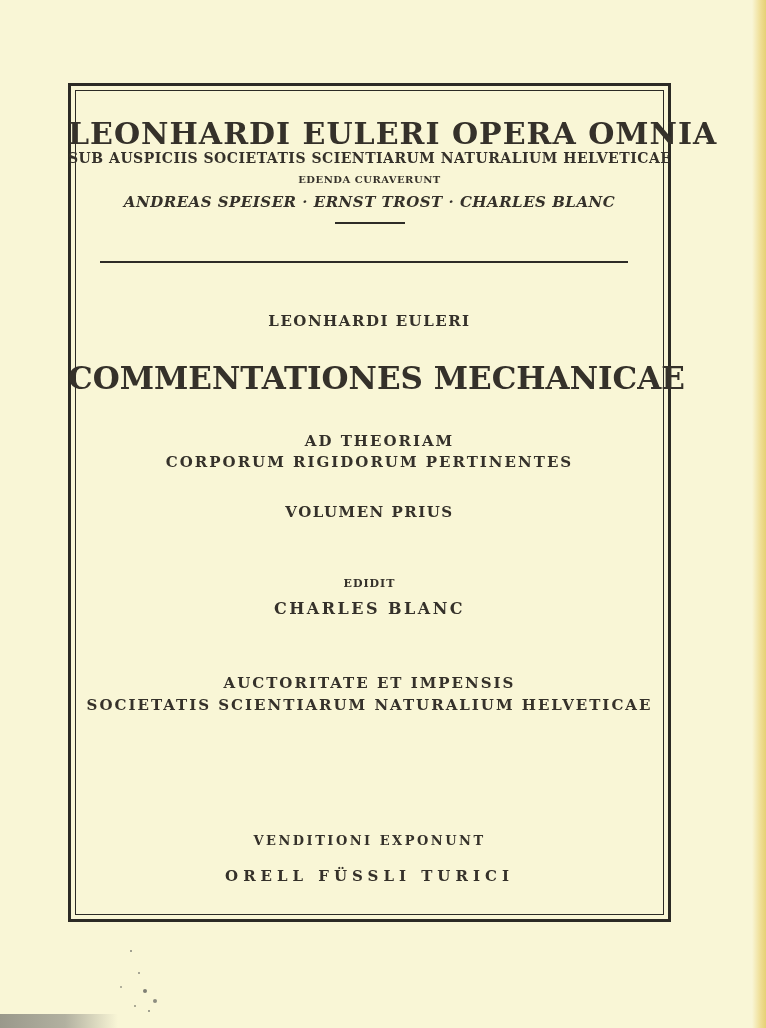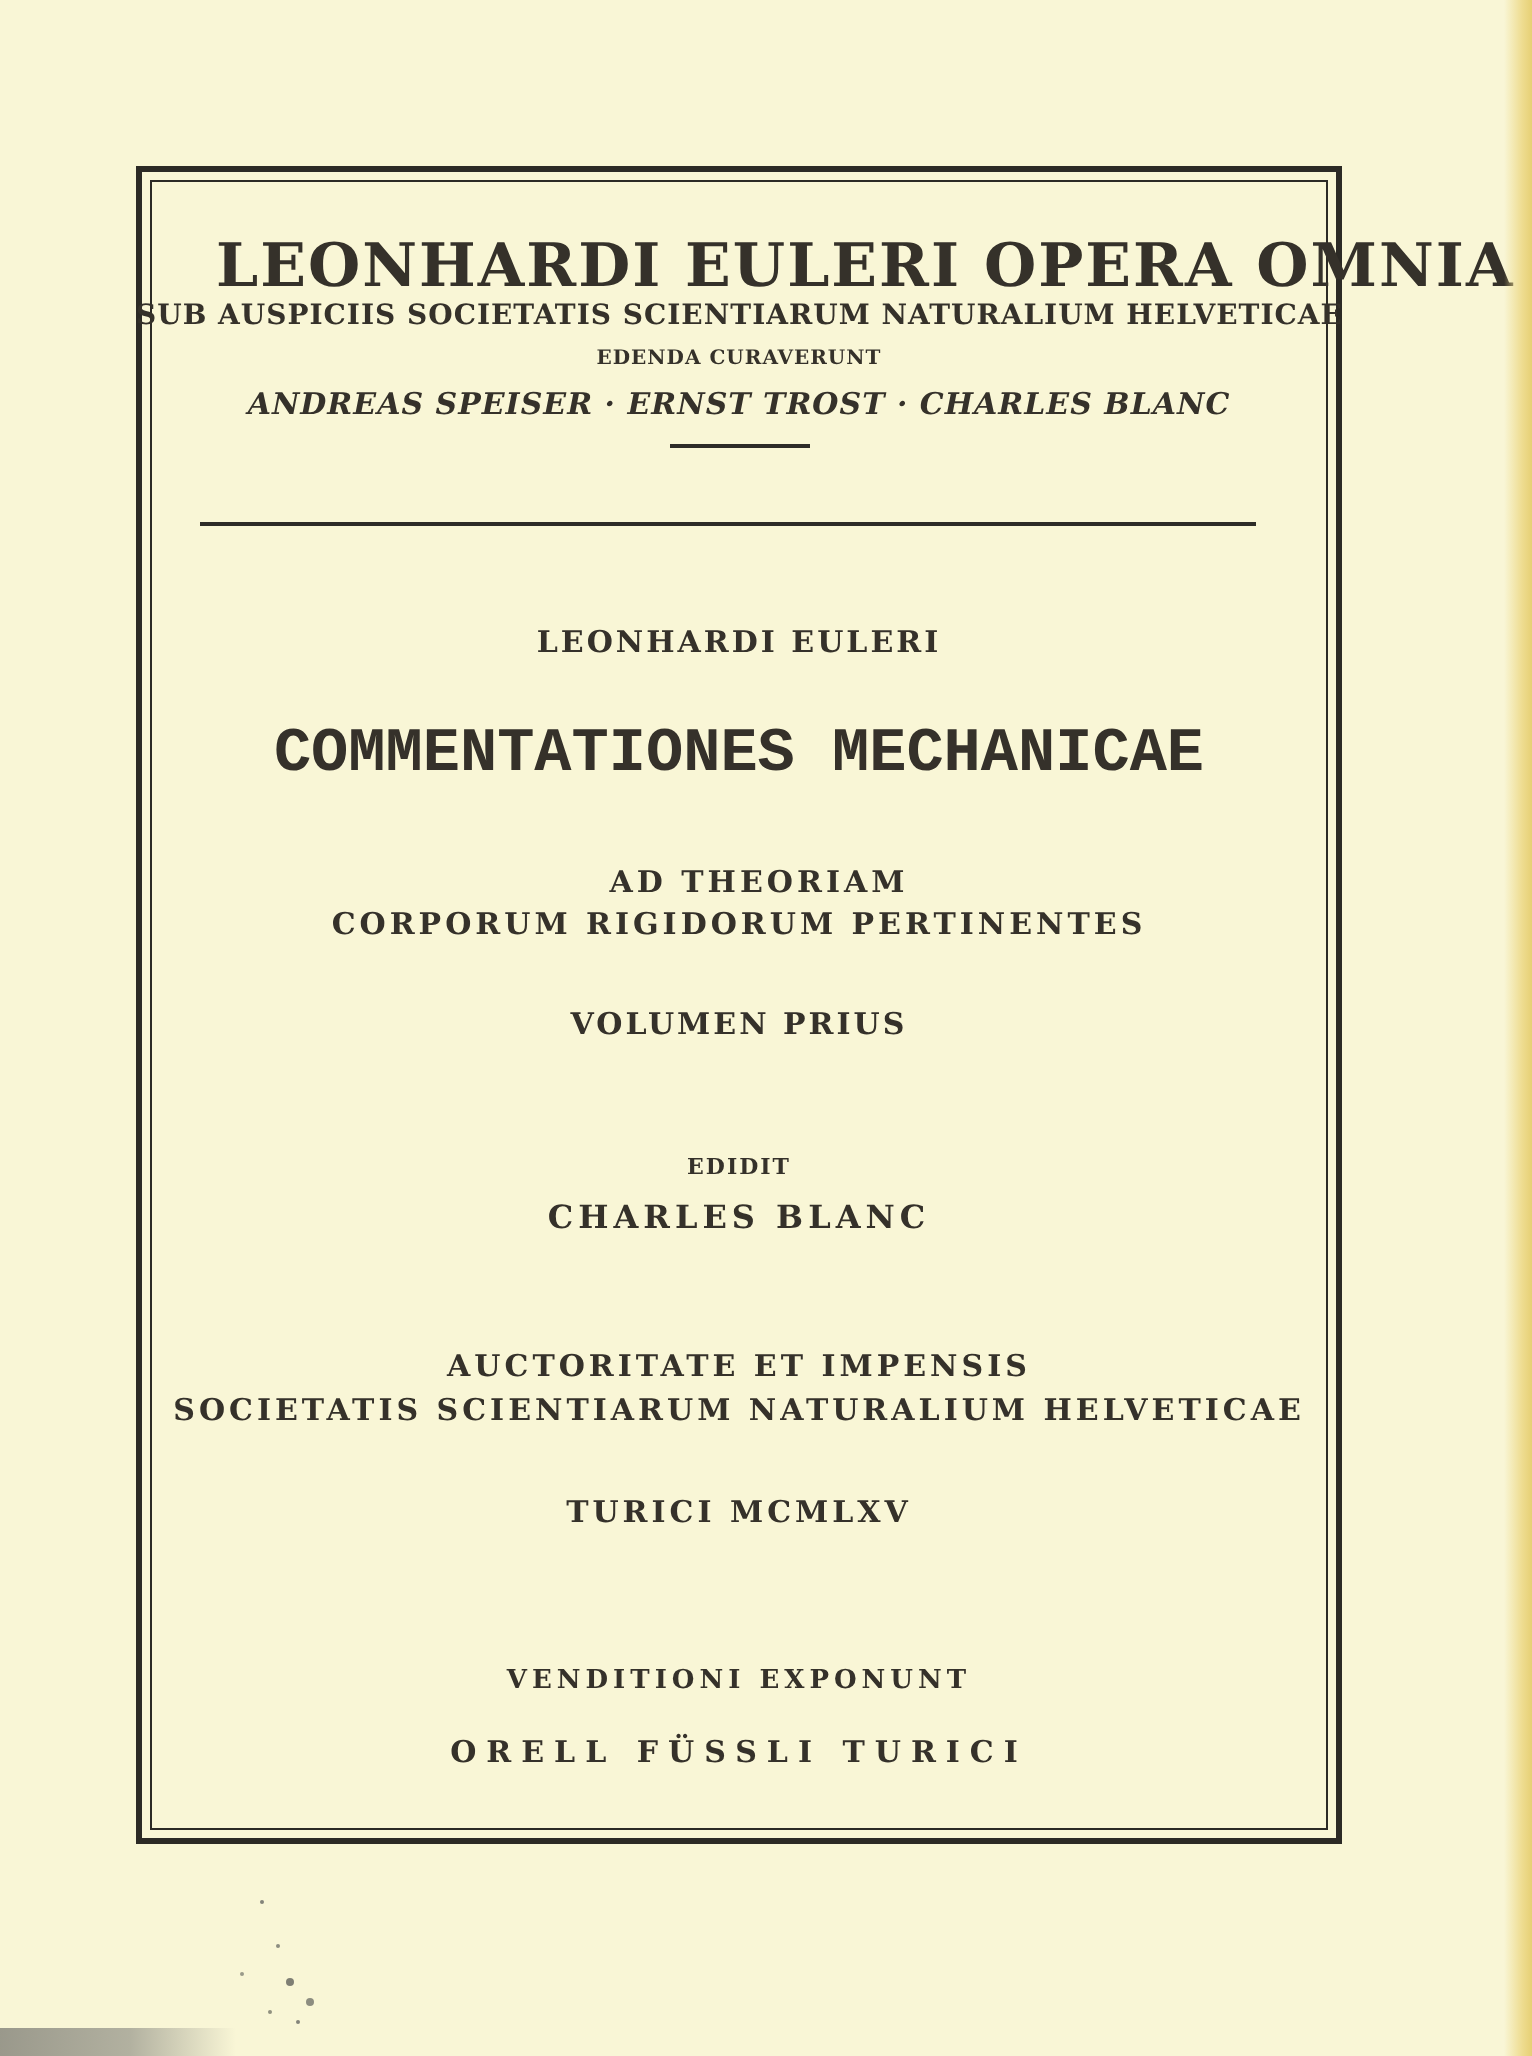--- a/index.html
+++ b/index.html
@@ -34,27 +34,27 @@
   
   .txt {
     position: absolute;
     left: 68px;
     width: 603px;
     text-align: center;
     font-weight: 700;
     line-height: 1.1;
     white-space: nowrap;
   }
-  .t-series-title   { top: 117px; font-size: 30px; letter-spacing: 1px; margin-left: 40px; }
+  .t-series-title   { top: 117px; font-size: 30px; letter-spacing: 1px; }
   .t-series-sub     { top: 151px; font-size: 14px; letter-spacing: 0.5px; }
   .t-edenda         { top: 174px; font-size: 10px; letter-spacing: 0.5px; }
   .t-editors        { top: 194px; font-size: 15px; letter-spacing: 0.5px; font-style: italic; }
   .t-series-line    { top: 233px; font-size: 12px; letter-spacing: 0.5px; }
   .t-author         { top: 313px; font-size: 15px; letter-spacing: 1.5px; }
-  .t-main-title     { top: 361px; font-size: 31px; letter-spacing: 0px; font-family: Liberation Mono, monospace; }
+  .t-main-title     { top: 361px; font-size: 31px; letter-spacing: 0px; }
   .t-sub1           { top: 433px; font-size: 15px; letter-spacing: 2px; padding-left: 10px; }
   .t-sub2           { top: 454px; font-size: 15px; letter-spacing: 2px; }
   .t-volume         { top: 504px; font-size: 15px; letter-spacing: 1.5px; }
   .t-edidit         { top: 578px; font-size: 11px; letter-spacing: 1px; }
   .t-editor-name    { top: 600px; font-size: 16px; letter-spacing: 2.5px; }
   .t-auth1          { top: 675px; font-size: 15px; letter-spacing: 2px; }
   .t-auth2          { top: 697px; font-size: 15px; letter-spacing: 2px; }
   .t-place-year     { top: 748px; font-size: 15px; letter-spacing: 2px; }
   .t-vend           { top: 834px; font-size: 13px; letter-spacing: 2.5px; }
   .t-publisher      { top: 868px; font-size: 15px; letter-spacing: 5px; text-align: center; }
@@ -139,21 +139,20 @@
   <div class="txt t-volume">VOLUMEN PRIUS</div>
 
   <div class="txt t-edidit">EDIDIT</div>
 
   <div class="txt t-editor-name">CHARLES BLANC</div>
 
   <div class="txt t-auth1">AUCTORITATE ET IMPENSIS</div>
 
   <div class="txt t-auth2">SOCIETATIS SCIENTIARUM NATURALIUM HELVETICAE</div>
 
-  <div class="txt t-place-year">TURICI MCMLXV</div>
 
   <div class="txt t-vend">VENDITIONI EXPONUNT</div>
 
   <div class="txt t-publisher">ORELL FÜSSLI TURICI</div>
 
   <div class="edge-strip"></div>
   <div class="smudge"></div>
   <div class="speckles"></div>
 
 </div>

